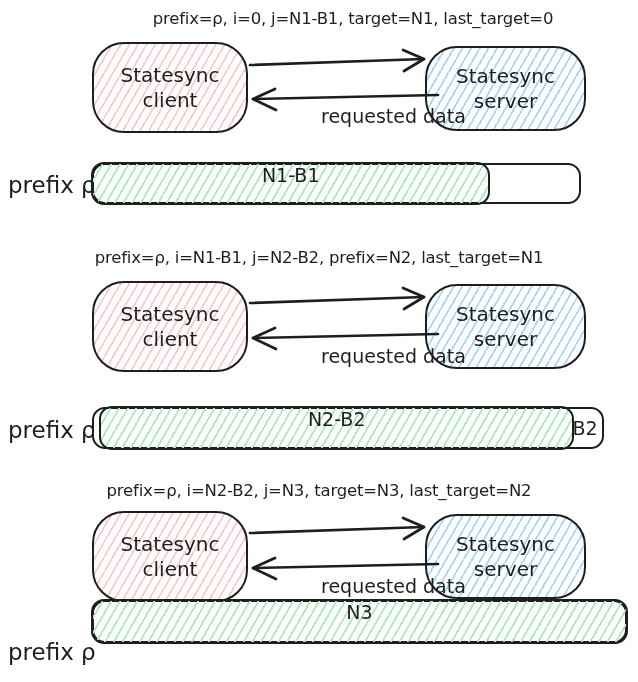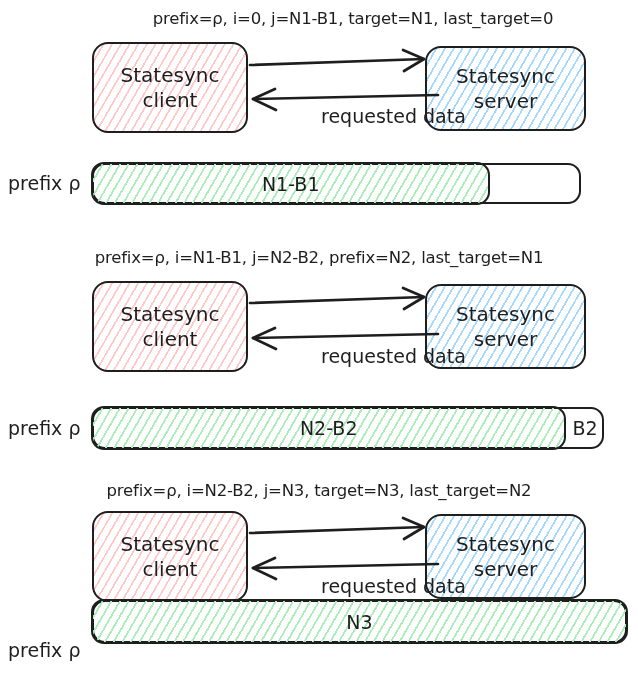--- a/index.html
+++ b/index.html
@@ -9,62 +9,62 @@
   }
   .header{
     position:absolute;left:0;width:638px;text-align:center;
     font-size:16.5px;letter-spacing:-0.2px;white-space:nowrap;
   }
   .s1 .header{top:9px;margin-left:34px;}
   .s2 .header{top:248px;}
   .s3 .header{top:481px;}
 
   .box{
-    position:absolute;border:2.8px solid #1e1e1e;border-radius:16px;
+    position:absolute;border:2.8px solid #1e1e1e;border-radius:32px;
     display:flex;flex-direction:column;align-items:center;justify-content:center;
     font-size:20px;line-height:1.25;background-color:#ffffff;
   }
   .client{
     left:92px;width:152px;height:87px;
     background-image:repeating-linear-gradient(120deg,#ffc9c9 0,#ffc9c9 1.7px,transparent 1.7px,transparent 7.5px);
   }
   .server{
     left:425px;width:157px;height:81px;
     background-image:repeating-linear-gradient(120deg,#a5d8ff 0,#a5d8ff 1.7px,transparent 1.7px,transparent 7.5px);
   }
   .s1 .client{top:42px;}  .s1 .server{top:46px;}
   .s2 .client{top:281px;} .s2 .server{top:284px;}
   .s3 .client{top:511px;} .s3 .server{top:514px;}
 
   .req-label{position:absolute;font-size:19px;white-space:nowrap;margin-left:48px;}
   .s1 .req-label{left:273px;top:105px;}
   .s2 .req-label{left:273px;top:345px;}
   .s3 .req-label{left:273px;top:575px;}
 
-  .prefix-label{position:absolute;left:8px;font-size:19px;white-space:nowrap;}
+  .prefix-label{position:absolute;left:8px;font-size:23px;white-space:nowrap;}
   .s1 .prefix-label{top:172px;}
   .s2 .prefix-label{top:417px;}
   .s3 .prefix-label{top:639px;}
 
   .bar-outer{
     position:absolute;left:92px;background:#ffffff;
     border:2.8px solid #1e1e1e;border-radius:13px;
   }
   .s1 .bar-outer{top:163px;width:485px;height:37px;}
   .s2 .bar-outer{top:407px;width:508px;height:38px;}
   .s3 .bar-outer{top:600px;width:531px;height:39px;text-decoration:underline;}
 
   .bar-fill{
     position:absolute;left:-2.8px;top:-2.8px;bottom:-2.8px;
     border:2.8px solid #1e1e1e;border-radius:13px;
     background-image:repeating-linear-gradient(120deg,#aceebb 0,#aceebb 1.8px,transparent 1.8px,transparent 7.5px);
-    display:flex;align-items:center;justify-content:center;
+    display:flex;align-items:flex-start;justify-content:center;
   }
   .s1 .bar-fill{width:395px;}
-  .s2 .bar-fill{width:471px;}
+  .s2 .bar-fill{width:471px;margin-left:8px;}
   .s3 .bar-fill{left:-2.8px;right:-2.8px;width:auto;}
 
   .bar-rest{
     position:absolute;right:0;top:0;bottom:0;
     display:flex;align-items:center;justify-content:center;
   }
   .s1 .bar-rest{width:86px;}
   .s2 .bar-rest{width:34px;}
 
   .bar-text{font-size:19px;white-space:nowrap;}

